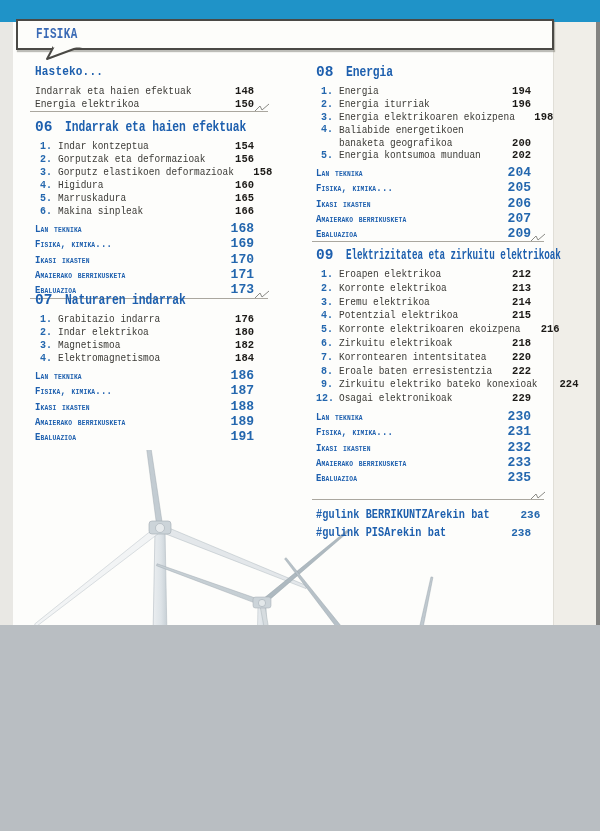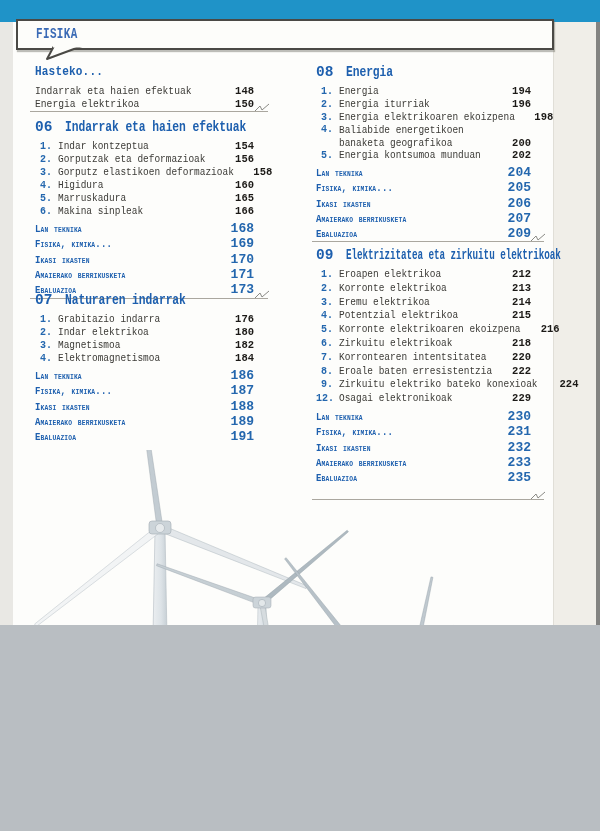--- a/index.html
+++ b/index.html
@@ -464,15 +464,25 @@
         </div>
     </div>
   </div>
 
   <div class="divider" style="left:312px;top:499px;width:232px">
     <svg width="16" height="10">
         <polyline points="1,8 6,3 8,7 15,1" stroke="#8a8a85" stroke-width="1" fill="none"></polyline>
       </svg>
   </div>
 
+  <div class="sec col-r" style="top:506px">
+    <div class="lrow">
+      <span class="lbl">#gulink BERRIKUNTZArekin bat</span>
+      <span class="pg">236</span>
+    </div>
+    <div class="lrow">
+      <span class="lbl">#gulink PISArekin bat</span>
+      <span class="pg">238</span>
+    </div>
+  </div>
 
   <div class="bottom-band"></div>
 </div>
 
 </body></html>

